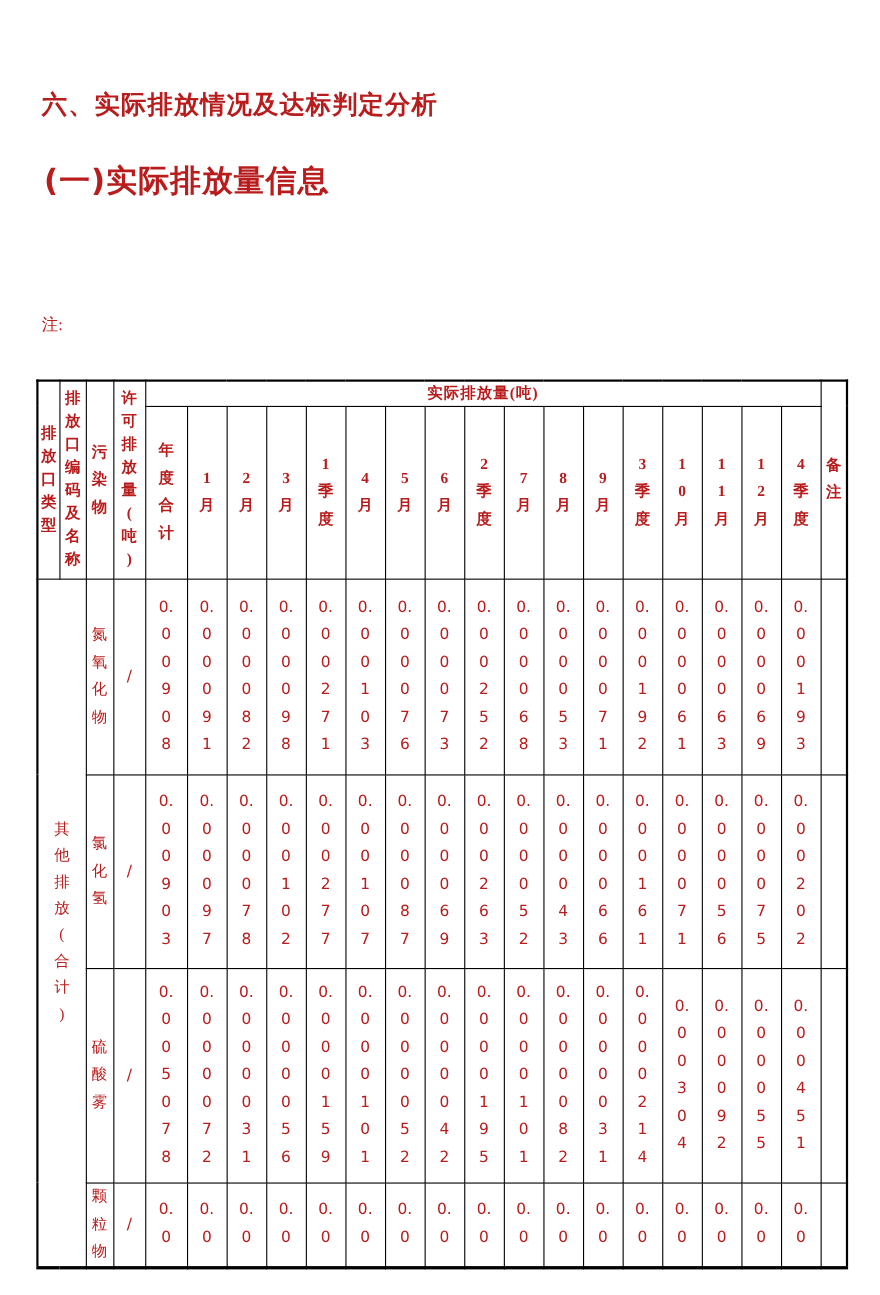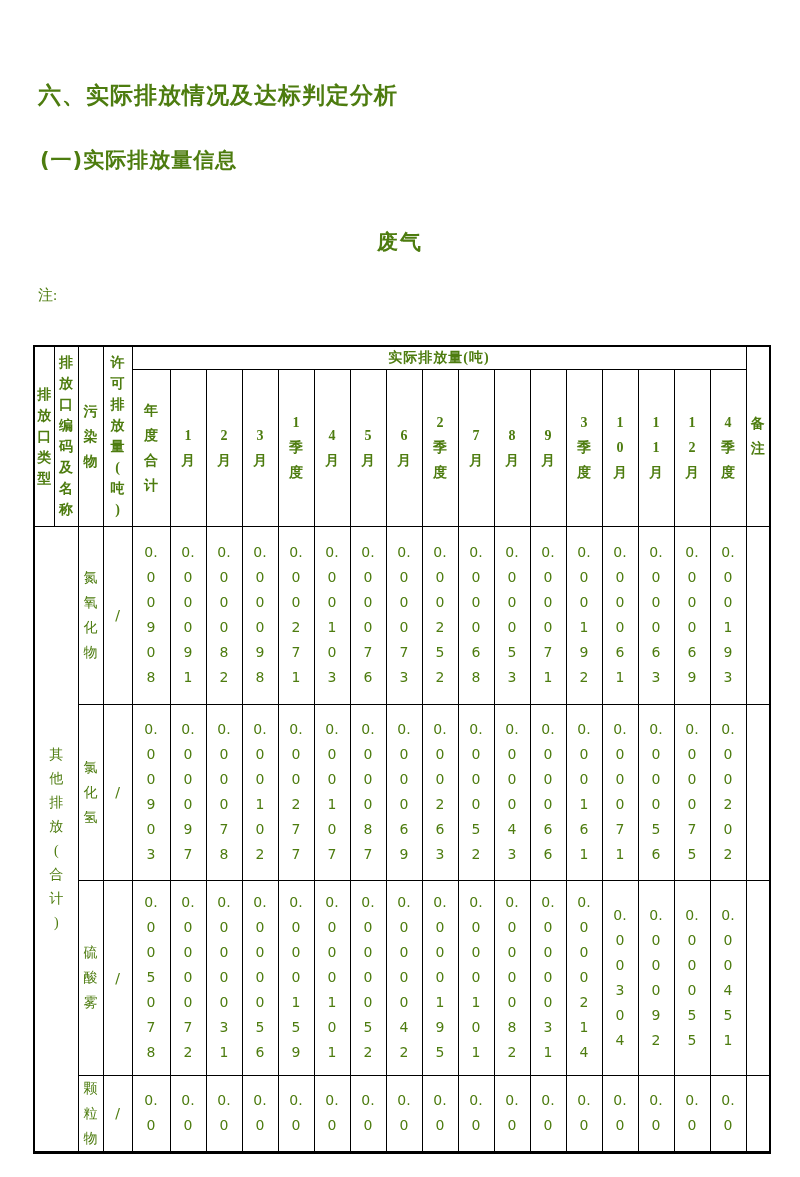--- a/index.html
+++ b/index.html
@@ -3,31 +3,31 @@
 <meta charset="utf-8">
 <style>
   * { margin:0; padding:0; box-sizing:border-box; }
   html,body { background:#ffffff; }
   .page {
     position:relative;
     width:800px; height:1177px;
     background:#ffffff;
     overflow:hidden;
     font-family:"Liberation Serif","DejaVu Serif",serif;
-    color:#4d7c0f;
+    color:#b91c1c;
   }
   .sec-title {
     position:absolute; left:38px; top:80px;
     font-family:"DejaVu Sans","Liberation Sans",sans-serif;
     font-size:23px; font-weight:bold; letter-spacing:1px;
   }
   .sub-title {
     position:absolute; left:40px; top:146px;
     font-family:"DejaVu Sans","Liberation Sans",sans-serif;
-    font-size:21px; font-weight:bold; letter-spacing:1px;
+    font-size:28px; font-weight:bold; letter-spacing:1px;
   }
   .gas-title {
     position:absolute; left:0; top:228px; width:800px;
     text-align:center;
     font-family:"DejaVu Sans","Liberation Sans",sans-serif;
     font-size:21px; font-weight:bold; letter-spacing:2px;
   }
   .note-label {
     position:absolute; left:38px; top:286px;
     font-size:15px;
@@ -74,21 +74,20 @@
     font-size:14px;
     font-family:"DejaVu Sans","Liberation Sans",sans-serif;
   }
 </style>
 </head>
 <body>
 
 <div class="page">
   <div class="sec-title">六、实际排放情况及达标判定分析</div>
   <div class="sub-title">(一)实际排放量信息</div>
-  <div class="gas-title">废气</div>
   <div class="note-label">注:</div>
 
   <table class="main">
     <colgroup>
         <col style="width: 20px;">
         <col style="width: 24px;">
         <col style="width: 25px;">
         <col style="width: 29px;">
         <col style="width: 38px;">
         <col style="width: 36px;">

